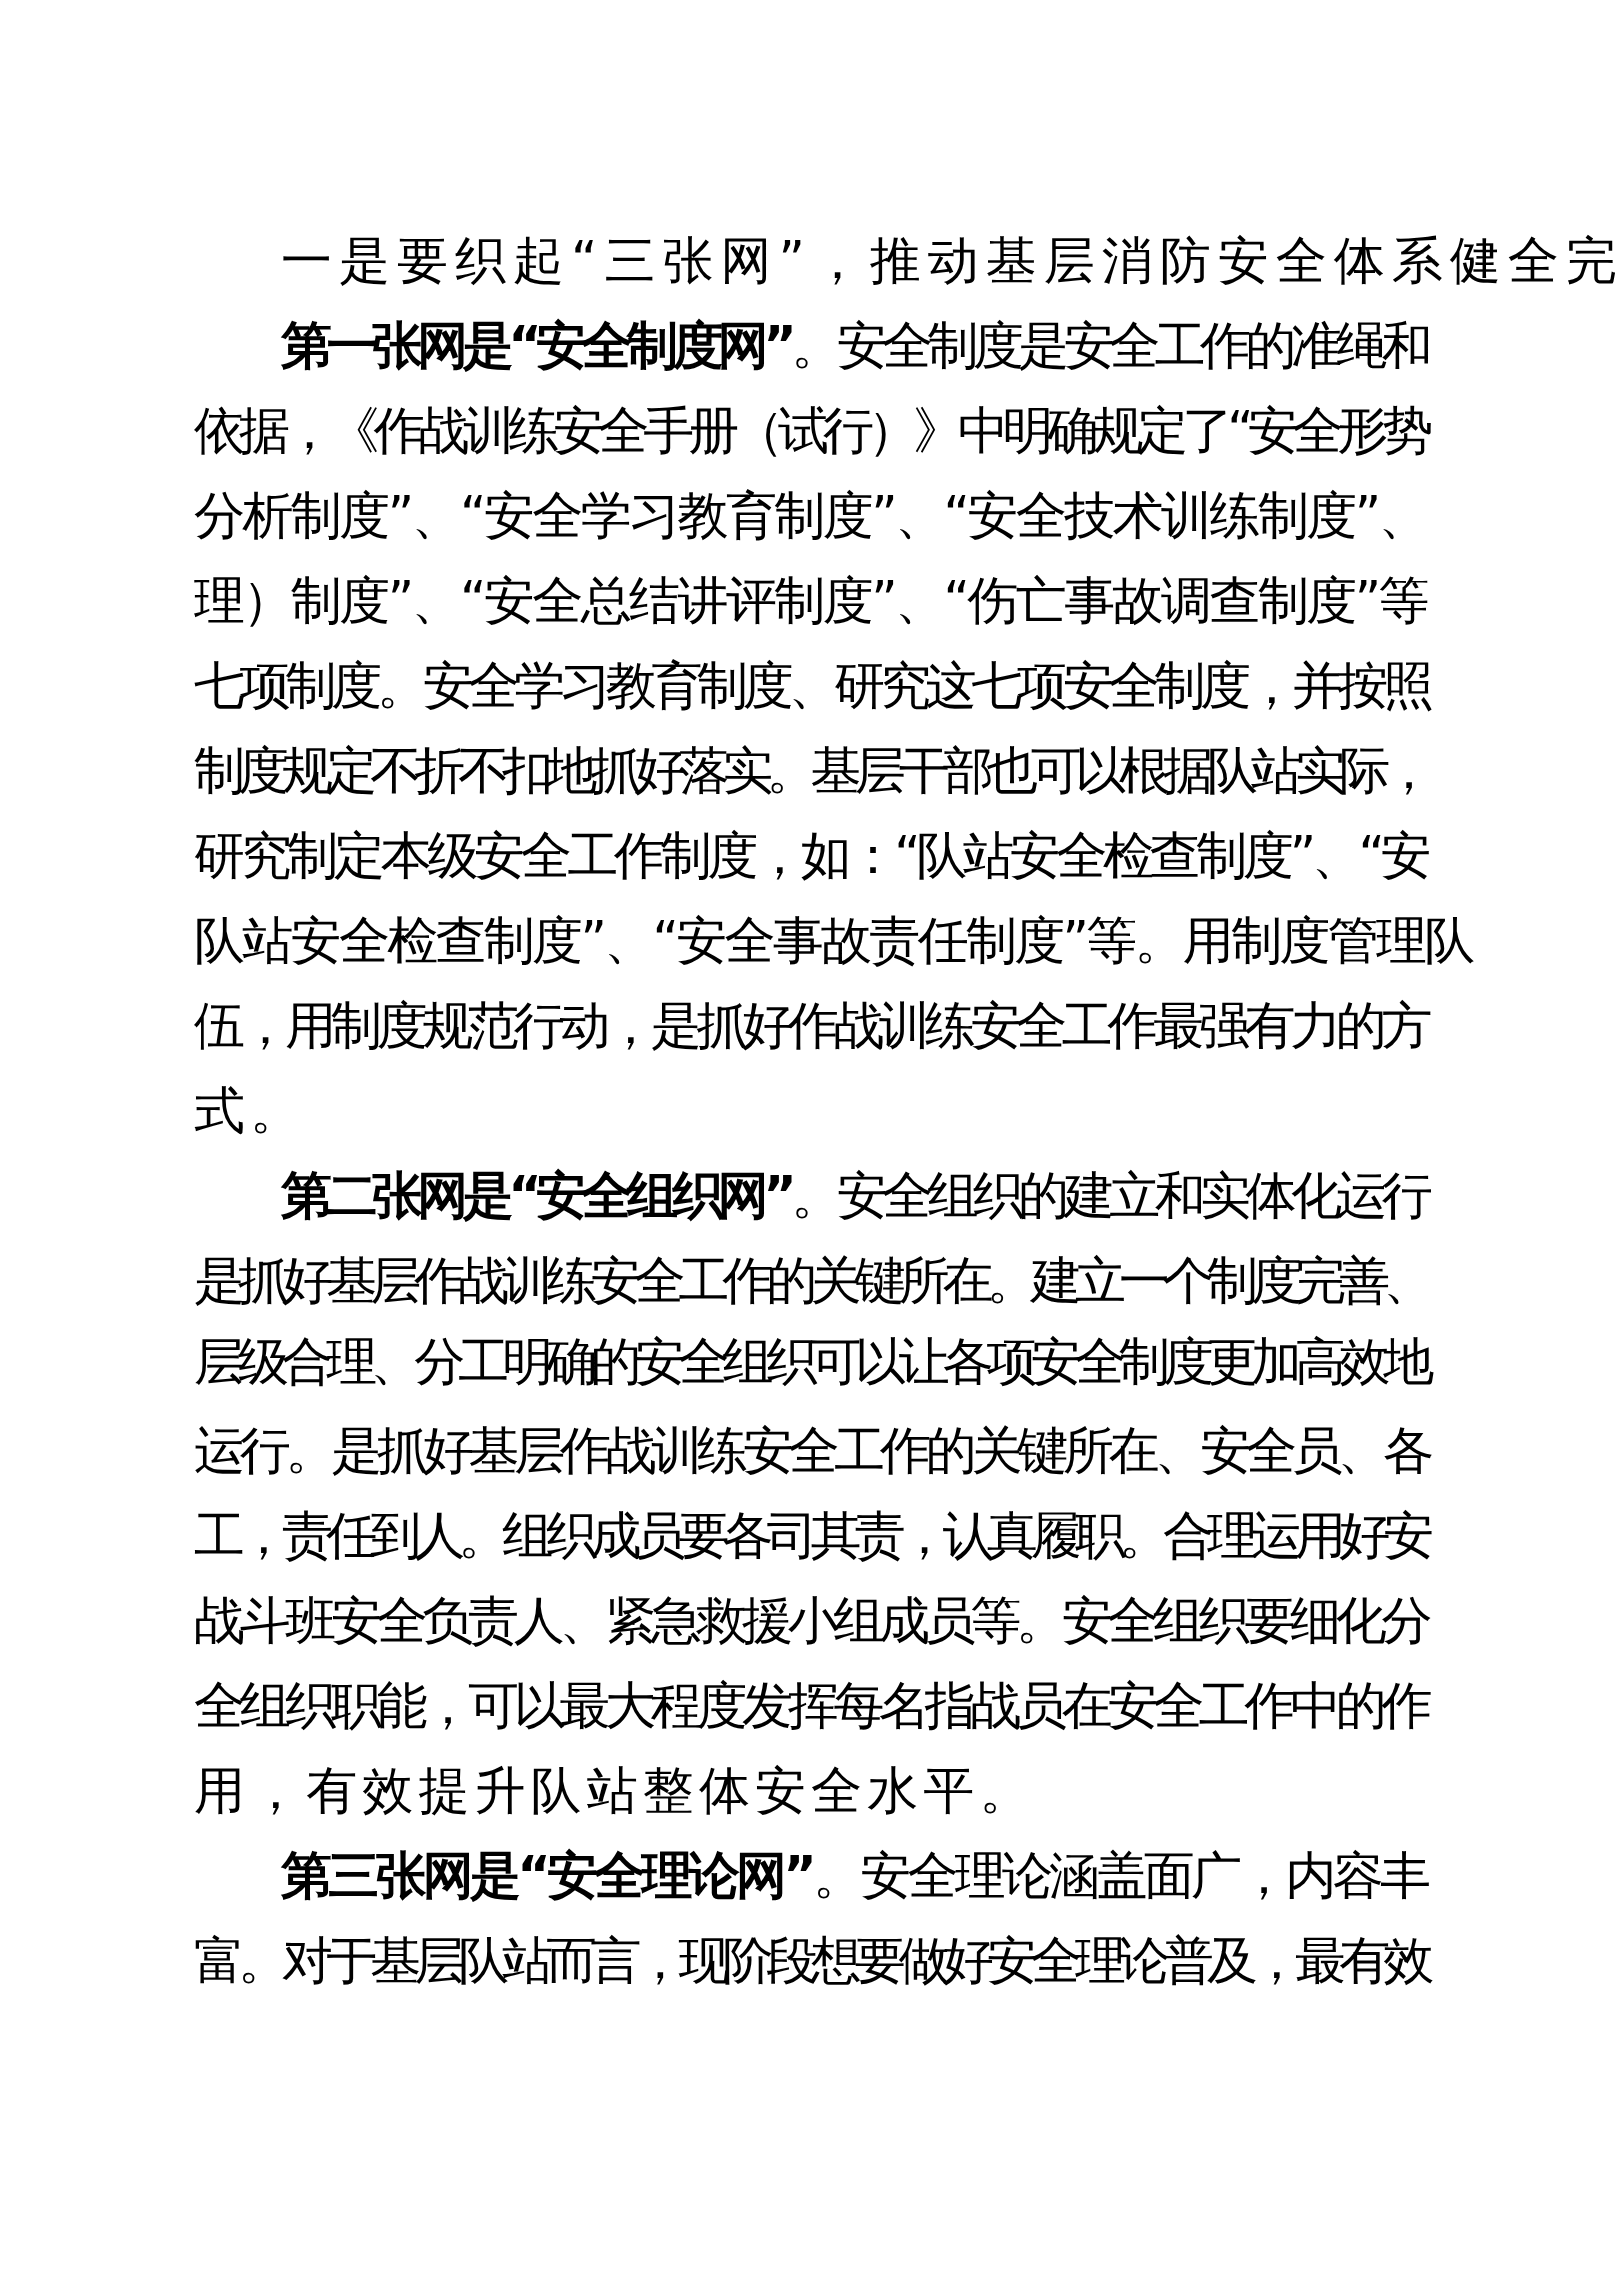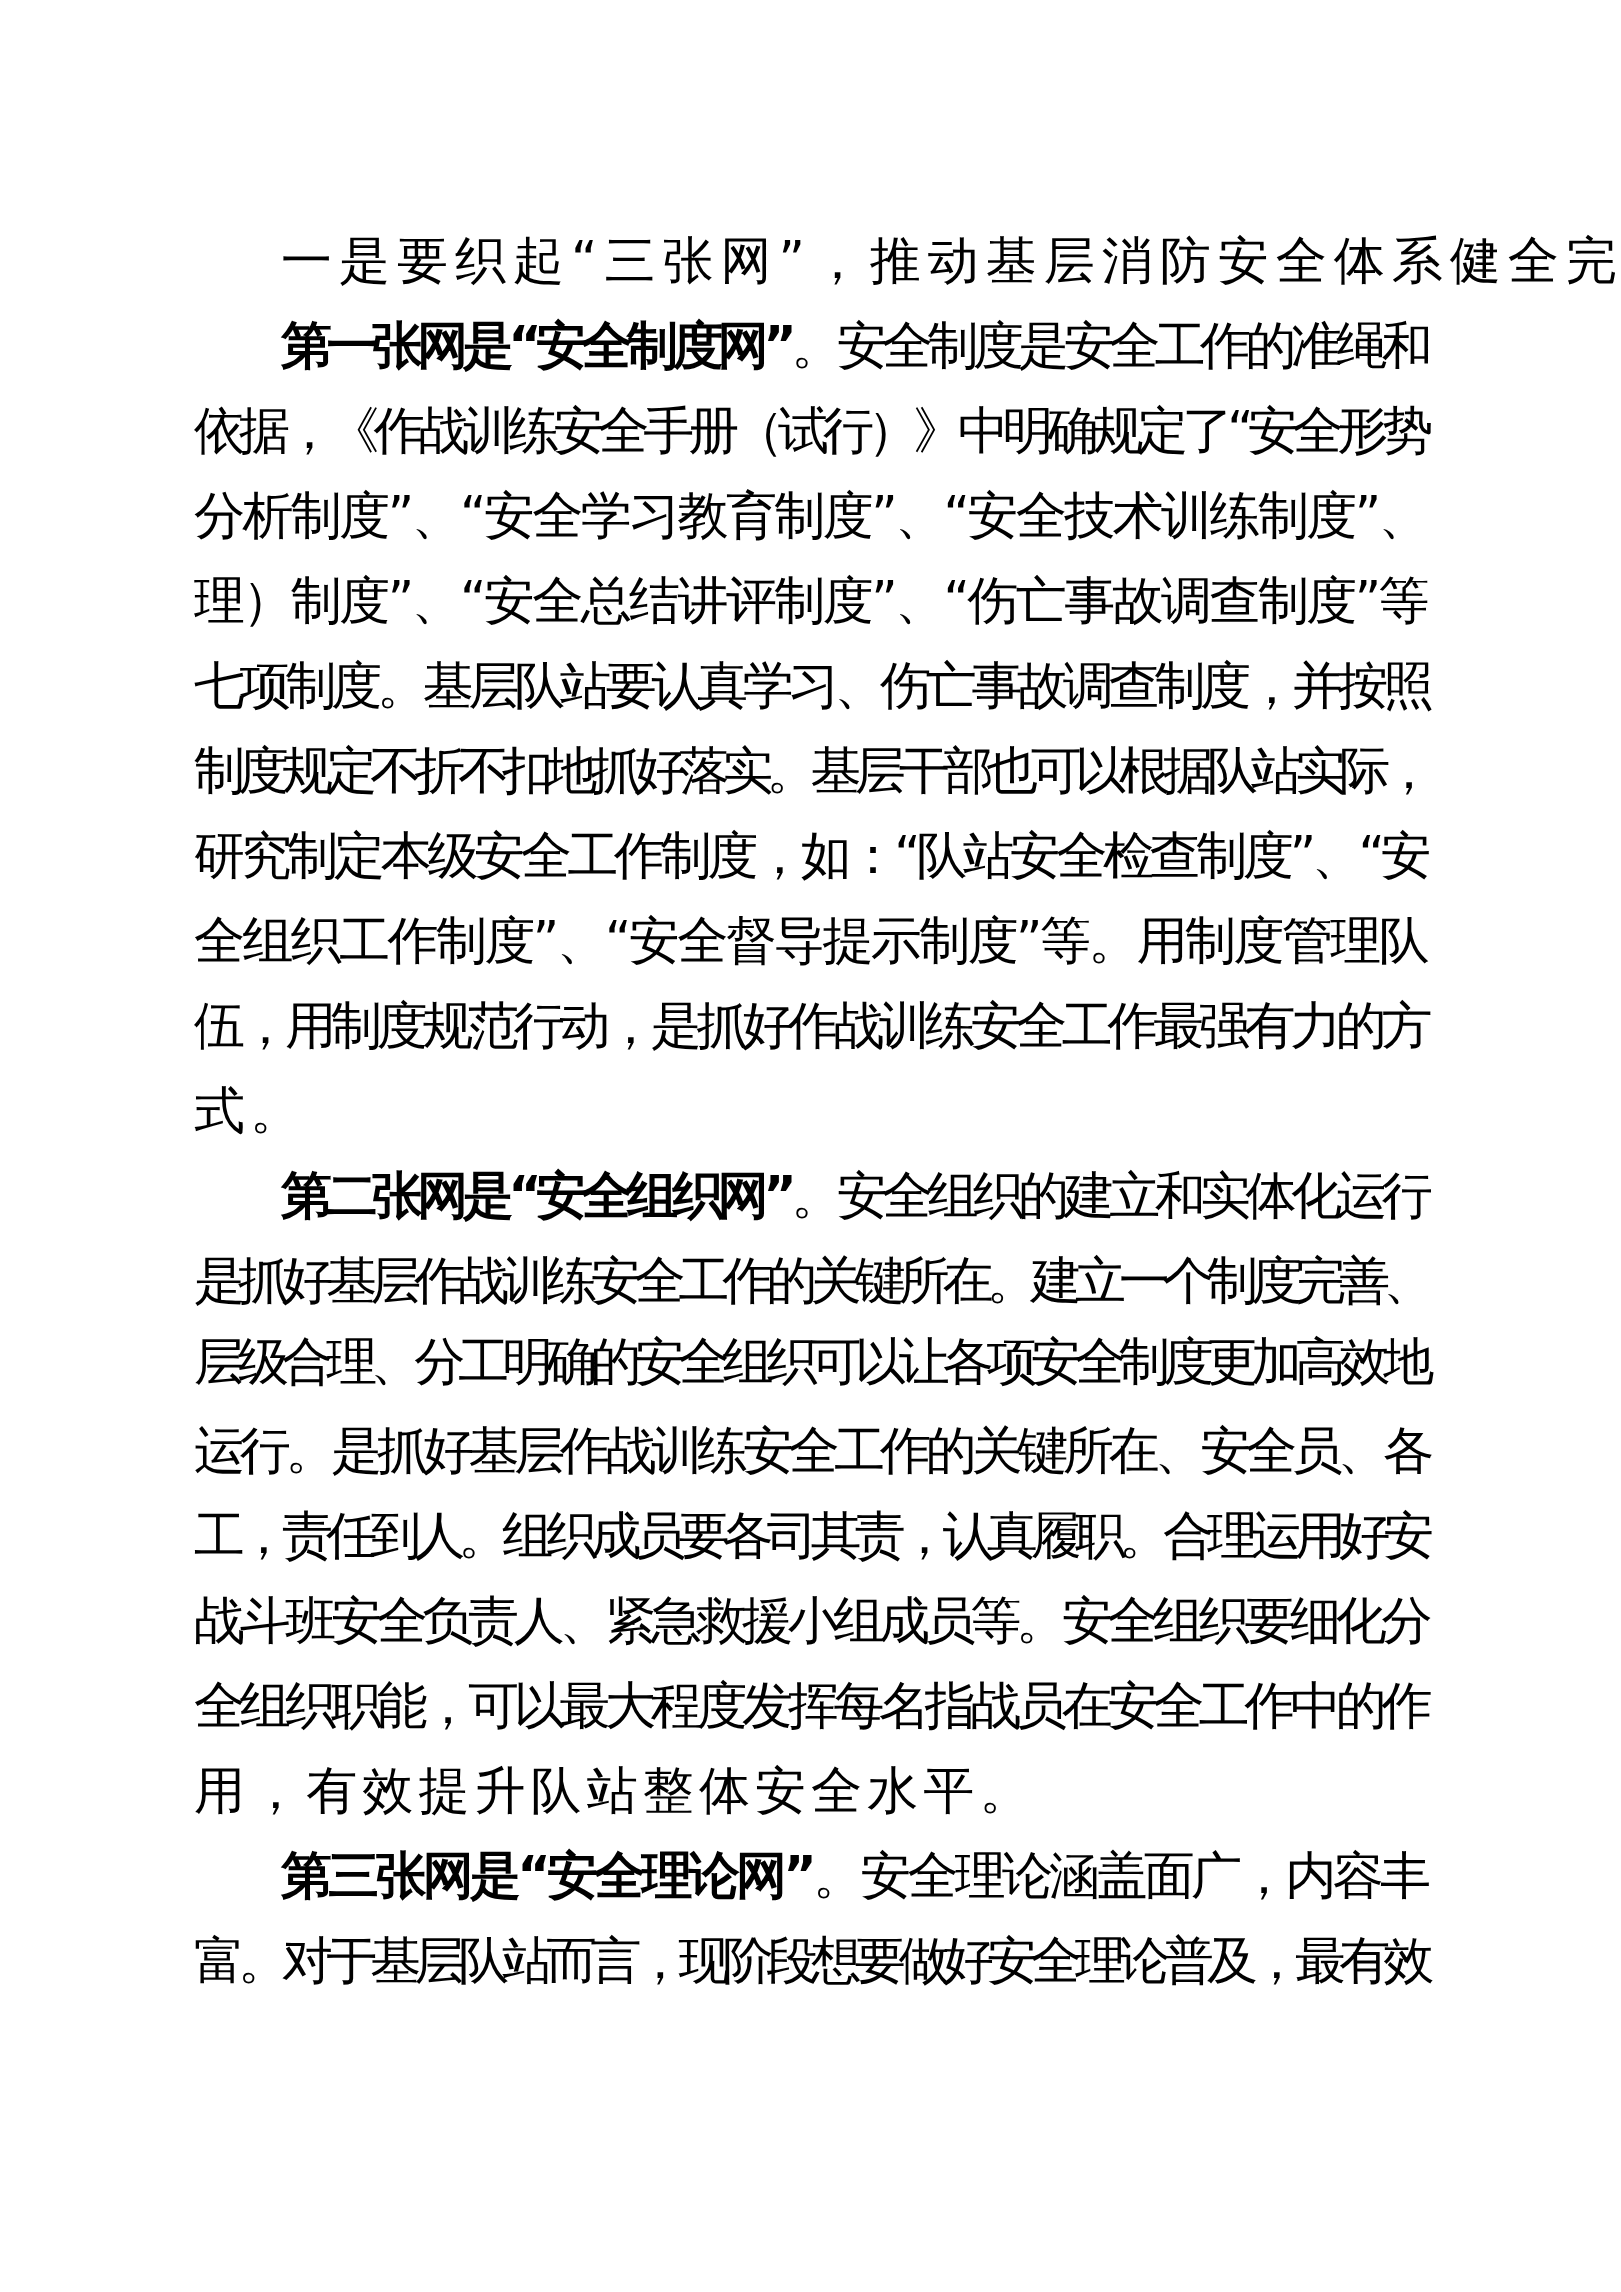--- a/index.html
+++ b/index.html
@@ -44,24 +44,24 @@
 <body>
 
 <div class="page">
 
   <div class="line indent last" style="letter-spacing: 7px;">一是要织起“三张网”，推动基层消防安全体系健全完善。</div>
 
   <div class="line indent" style="letter-spacing: -5.8px;"><span class="bold">第一张网是“安全制度网”</span><span>。安全制度是安全工作的准绳和</span></div>
   <div class="line" style="letter-spacing: -6.3px;">依据，《作战训练安全手册（试行）》中明确规定了“安全形势</div>
   <div class="line" style="letter-spacing: -2.6px;">分析制度”、“安全学习教育制度”、“安全技术训练制度”、</div>
   <div class="line" style="letter-spacing: -2.6px;">理）制度”、“安全总结讲评制度”、“伤亡事故调查制度”等</div>
-  <div class="line" style="letter-spacing: -7.2px;">七项制度。基层队站要认真学习、伤亡事故调查制度，并按照</div>
+  <div class="line" style="letter-spacing: -7.2px;">七项制度。安全学习教育制度、研究这七项安全制度，并按照</div>
   <div class="line" style="letter-spacing: -7.2px;">制度规定不折不扣地抓好落实。基层干部也可以根据队站实际，</div>
   <div class="line" style="letter-spacing: -4.5px;">研究制定本级安全工作制度，如：“队站安全检查制度”、“安</div>
-  <div class="line" style="letter-spacing: -2.7px;">全组织工作制度”、“安全督导提示制度”等。用制度管理队</div>
+  <div class="line" style="letter-spacing: -2.7px;">队站安全检查制度”、“安全事故责任制度”等。用制度管理队</div>
   <div class="line" style="letter-spacing: -5.5px;">伍，用制度规范行动，是抓好作战训练安全工作最强有力的方</div>
   <div class="line last" style="letter-spacing: 5.1px;">式。</div>
 
   <div class="line indent" style="letter-spacing: -5.8px;"><span class="bold">第二张网是“安全组织网”</span><span>。安全组织的建立和实体化运行</span></div>
   <div class="line" style="letter-spacing: -7.2px;">是抓好基层作战训练安全工作的关键所在。建立一个制度完善、</div>
   <div class="line" style="letter-spacing: -7.2px; font-family: Liberation Mono, monospace;">层级合理、分工明确的安全组织可以让各项安全制度更加高效地</div>
   <div class="line" style="letter-spacing: -7.2px;">运行。是抓好基层作战训练安全工作的关键所在、安全员、各</div>
   <div class="line" style="letter-spacing: -7.2px;">工，责任到人。组织成员要各司其责，认真履职。合理运用好安</div>
   <div class="line" style="letter-spacing: -5.5px;">战斗班安全负责人、紧急救援小组成员等。安全组织要细化分</div>
   <div class="line" style="letter-spacing: -5.5px;">全组织职能，可以最大程度发挥每名指战员在安全工作中的作</div>

